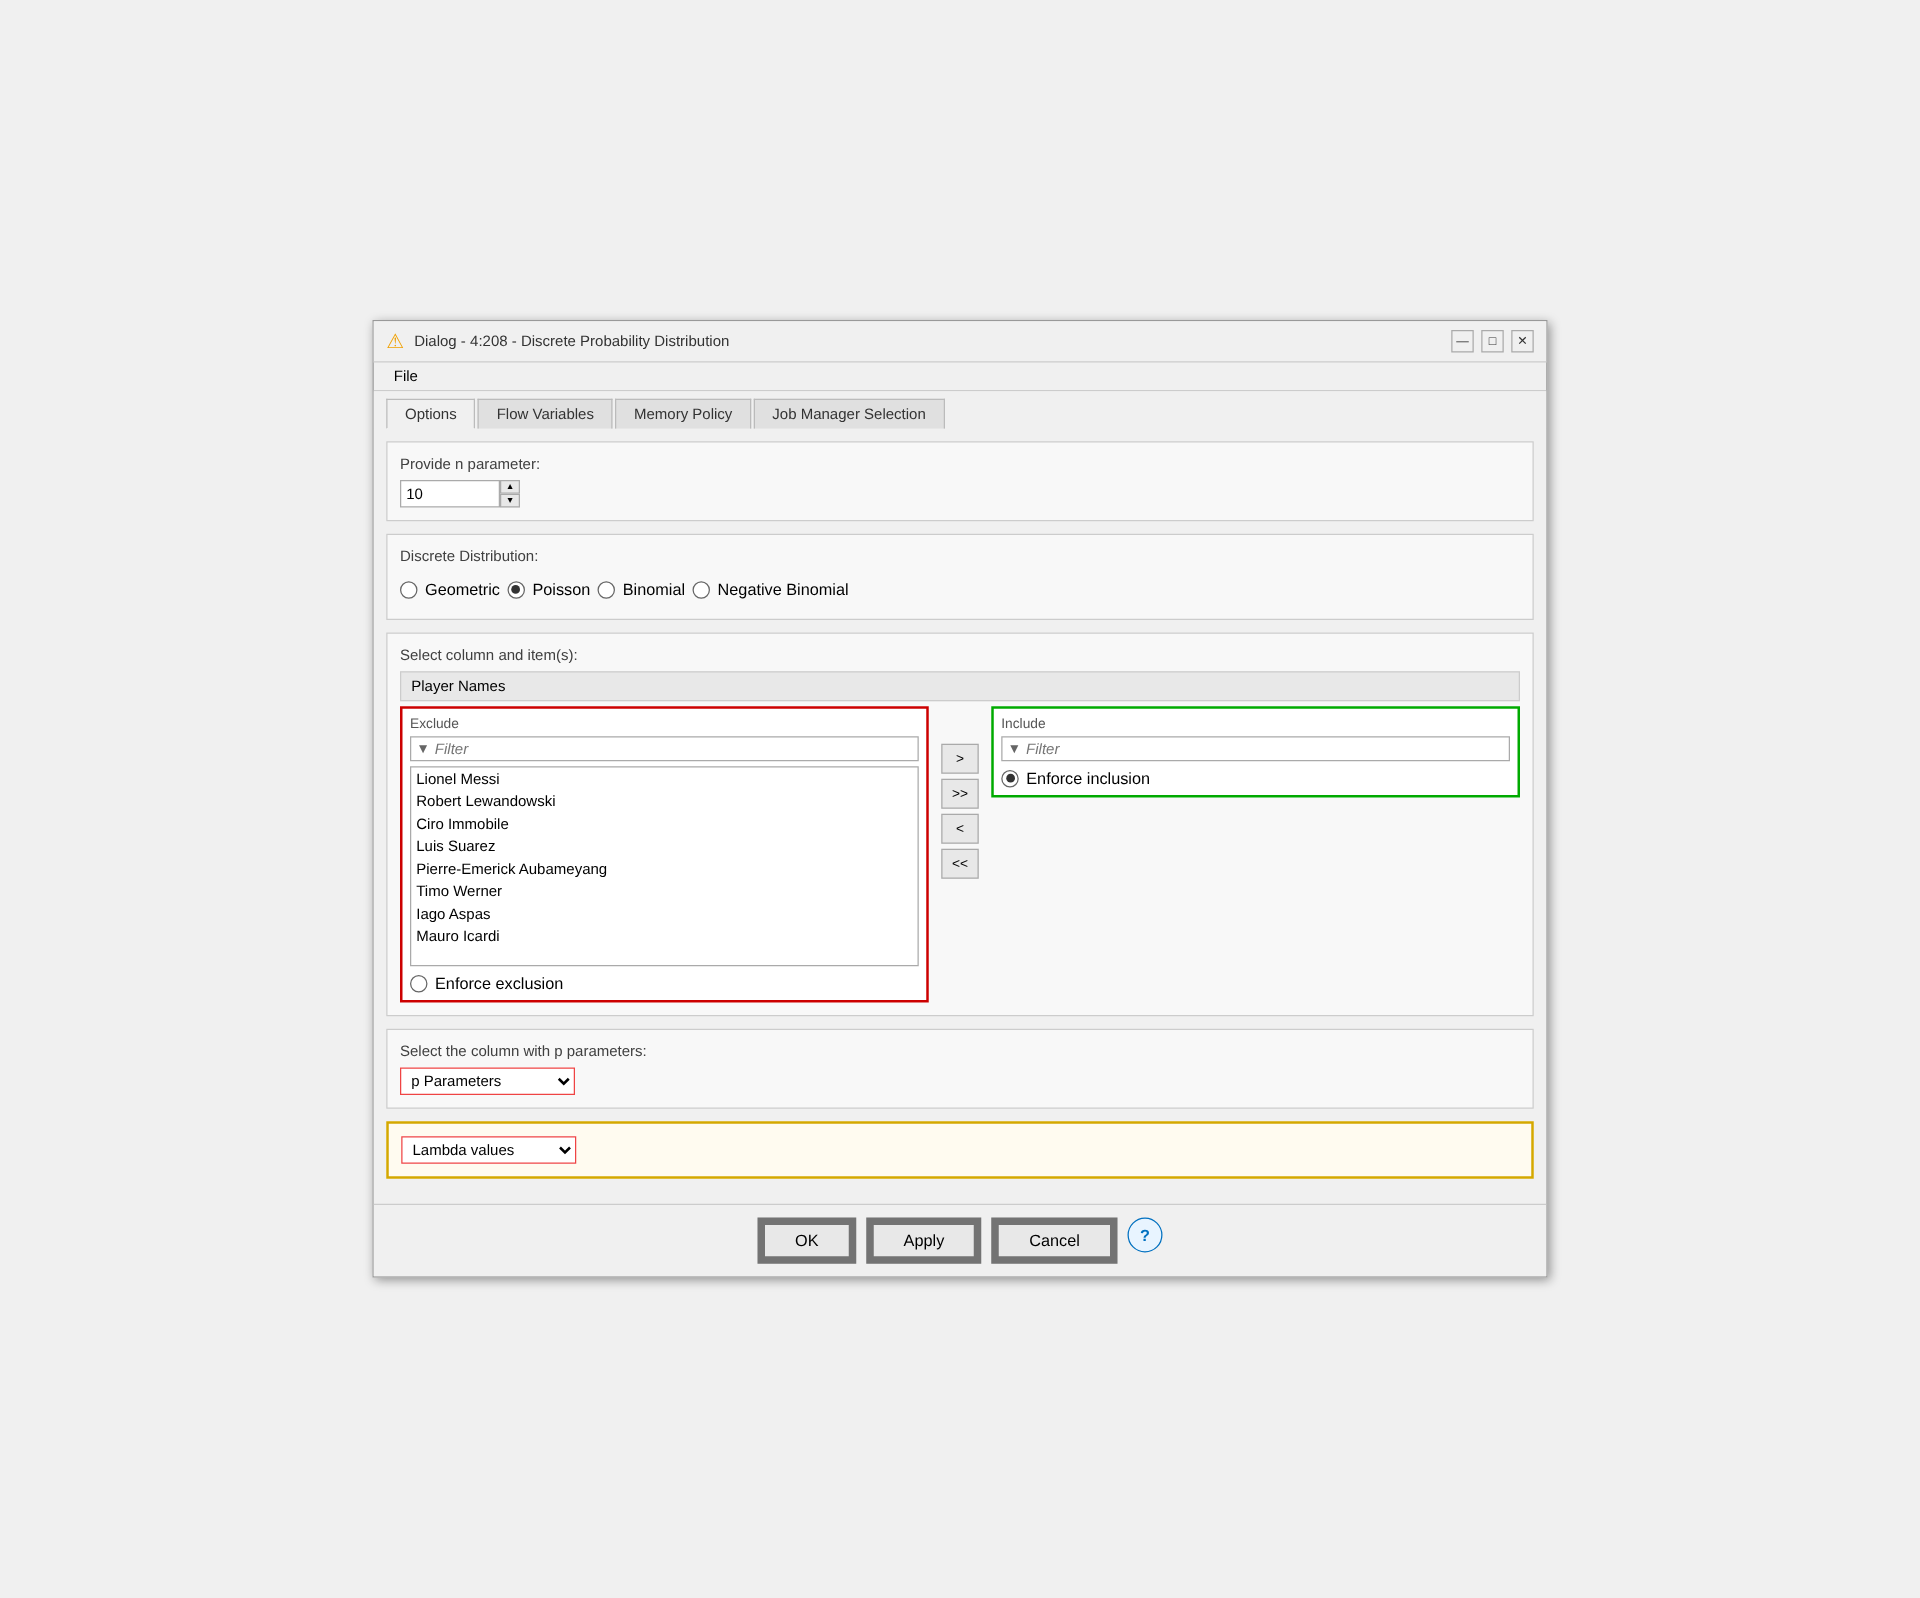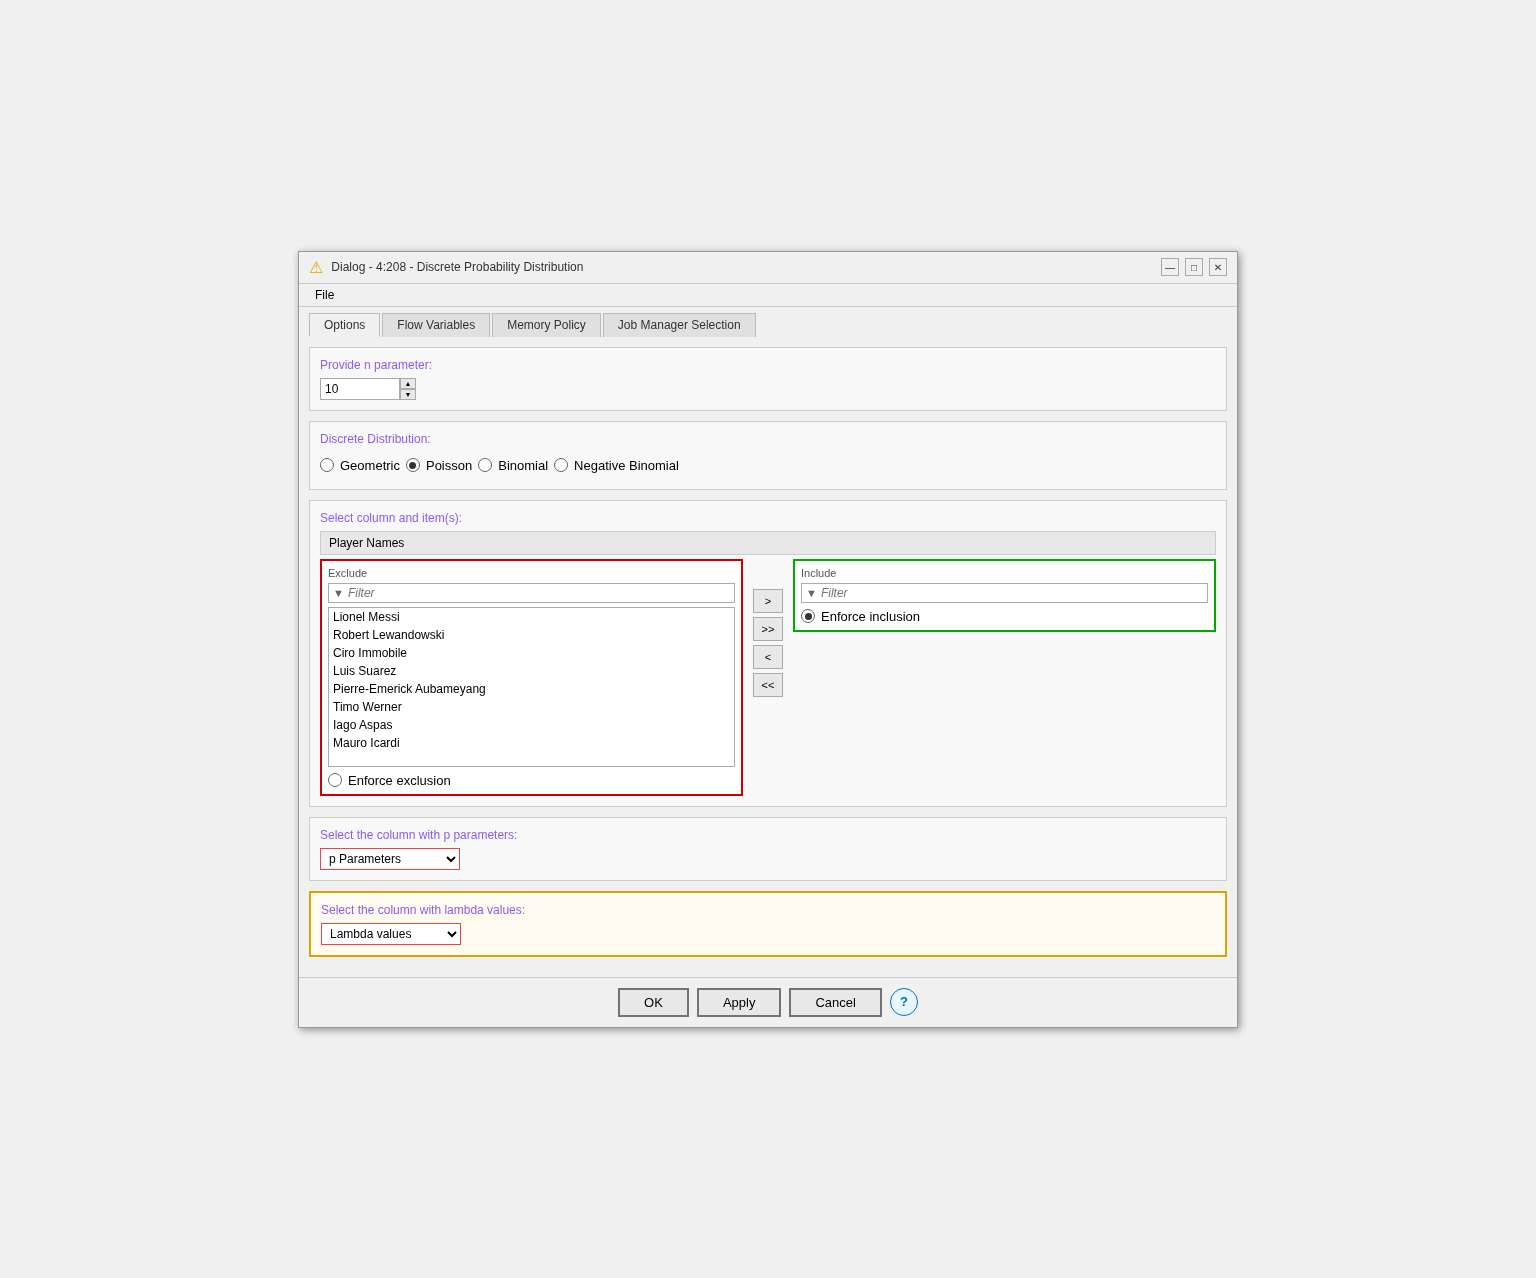--- a/index.html
+++ b/index.html
@@ -93,21 +93,21 @@
       flex: 1;
     }
     .section {
       background: #f8f8f8;
       border: 1px solid #ccc;
       margin-bottom: 10px;
       padding: 10px;
     }
     .section-label {
       font-size: 12px;
-      color: #8b5cf6;
+      color: #404040;
       margin-bottom: 6px;
     }
     .spinner-row {
       display: flex;
       align-items: center;
       gap: 0;
     }
     .spinner-input {
       width: 80px;
       border: 1px solid #aaa;
@@ -263,21 +263,21 @@
     .bottom-bar {
       border-top: 1px solid #ccc;
       padding: 10px;
       display: flex;
       justify-content: center;
       gap: 8px;
       background: #f0f0f0;
     }
     .bottom-btn {
       padding: 5px 24px;
-      border: 2px solid #737373;
+      border: 6px solid #737373;
       background: #e8e8e8;
       cursor: pointer;
       font-size: 13px;
     }
     .help-btn {
       width: 28px;
       height: 28px;
       border: 1px solid #0070c0;
       background: #e8f4ff;
       color: #0070c0;
@@ -446,21 +446,20 @@
     <div class="section">
       <div class="section-label">Select the column with p parameters:</div>
       <div class="select-row">
         <select class="select-dropdown">
           <option>p Parameters</option>
         </select>
       </div>
     </div>
 
     <div class="lambda-section">
-      <div class="section-label">Select the column with lambda values:</div>
       <div class="select-row">
         <select class="select-dropdown">
           <option>Lambda values</option>
         </select>
       </div>
     </div>
 
   </div>
 
   <div class="bottom-bar">

